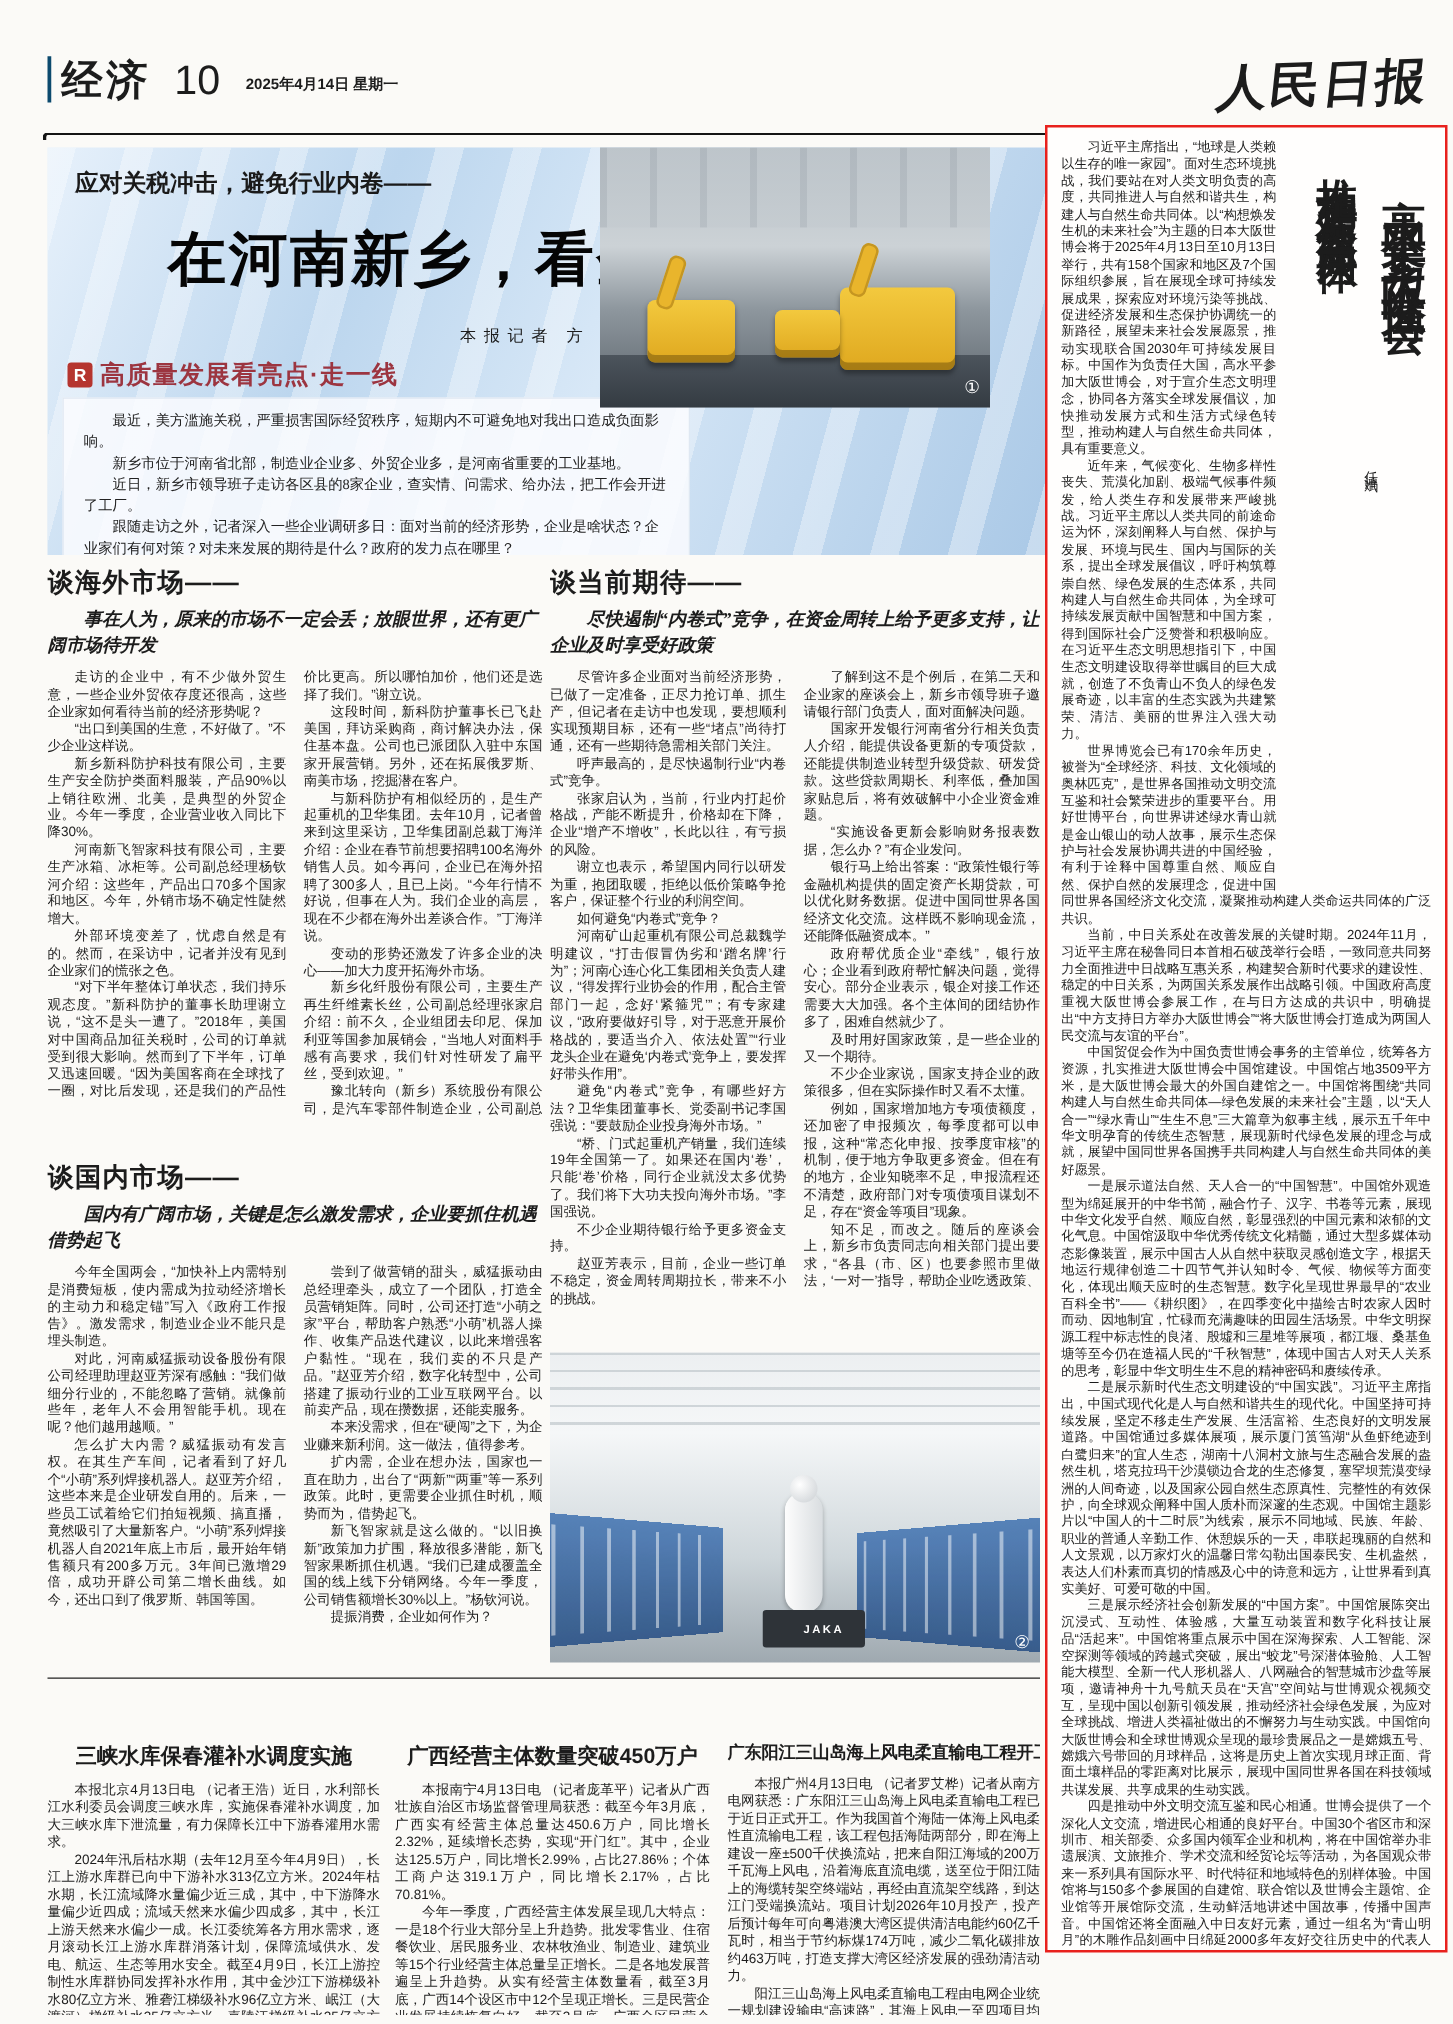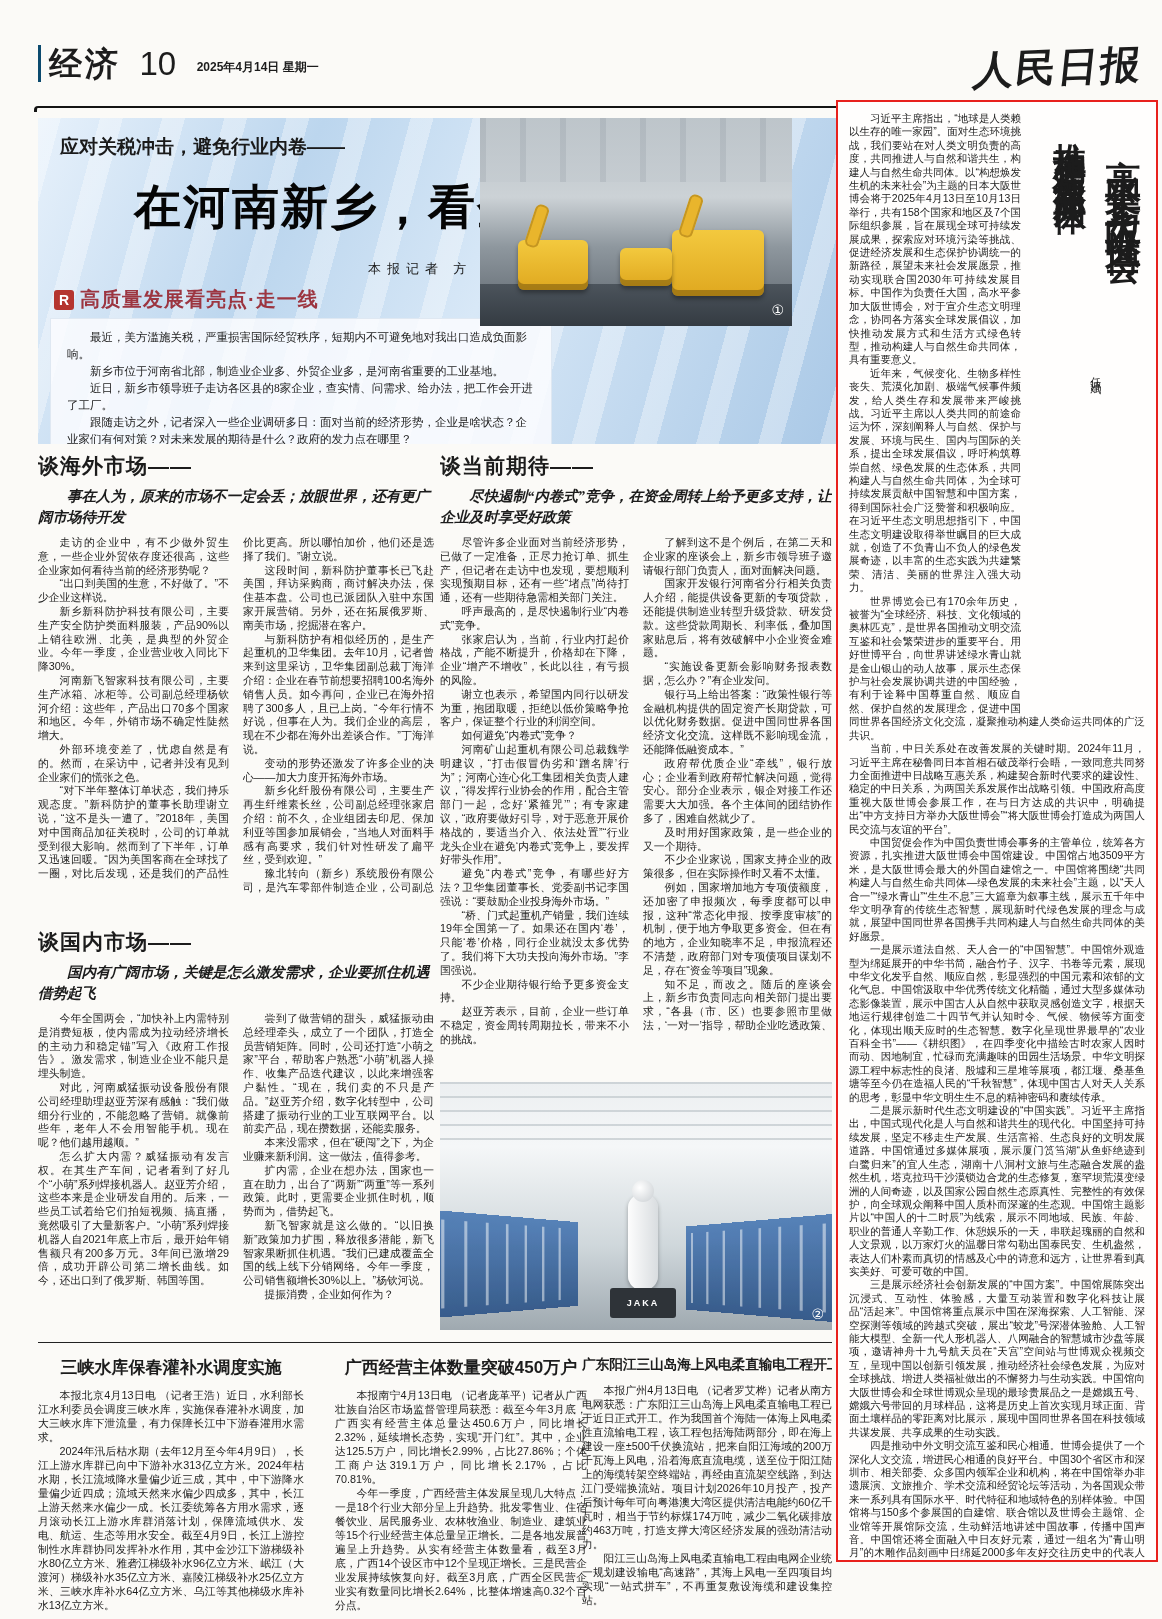--- a/index.html
+++ b/index.html
@@ -49,32 +49,32 @@
           background:repeating-linear-gradient(180deg,#c6cdd1 0 2px,transparent 2px 14px);opacity:.8;}
   .mrow{position:absolute;height:96px;background:linear-gradient(180deg,#4a79b4,#2d5487);opacity:.92;}
   .mrow.left{left:-30px;bottom:18px;width:190px;transform:perspective(300px) rotateY(28deg);}
   .mrow.right{right:-30px;bottom:14px;width:200px;transform:perspective(300px) rotateY(-28deg);}
   .mrow .slots{position:absolute;inset:8px;background:repeating-linear-gradient(90deg,rgba(255,255,255,.5) 0 3px,transparent 3px 22px);}
   .cobot{position:absolute;left:188px;bottom:40px;width:30px;height:96px;background:linear-gradient(90deg,#fdfdfd,#d9dde0);
          border-radius:14px;box-shadow:0 2px 4px rgba(0,0,0,.3);}
   .cobot:before{content:"";position:absolute;left:4px;top:-14px;width:22px;height:22px;border-radius:50%;
          background:radial-gradient(circle at 35% 35%,#fff,#c9ced2);}
   .cobot-base{position:absolute;left:170px;bottom:12px;width:66px;height:30px;background:#2e3338;border-radius:3px;
-         color:#fff;font-size:9px;font-weight:bold;letter-spacing:2px;display:flex;align-items:center;justify-content:center;}
+         color:#fff;font-size:9px;font-weight:bold;letter-spacing:2px;display:flex;align-items:center;justify-content:center;padding-left:16px;}
   
   .sec{position:absolute;overflow:hidden;}
   .sec-title{font-size:21px;font-weight:bold;letter-spacing:1px;margin-bottom:6px;}
   .sec-sub{font-family:"Liberation Serif","DejaVu Serif",serif;font-style:italic;font-weight:bold;
            font-size:14.5px;line-height:21px;text-indent:2em;margin-bottom:8px;}
   .sec-body{column-count:2;column-gap:14px;font-size:10.8px;line-height:13.8px;text-align:justify;overflow:hidden;}
   .sec-body p{text-indent:2em;}
   .mid-rule{position:absolute;left:38px;top:1342px;width:794px;border-top:1.5px solid #222;}
   
   .brief{position:absolute;top:1356px;overflow:hidden;height:256px;}
-  .brief-title{text-align:center;font-weight:bold;font-size:17px;margin-bottom:9px;white-space:nowrap;}
+  .brief-title{text-align:center;font-weight:bold;font-size:17px;margin-bottom:9px;white-space:nowrap;margin-top:37px;}
   .brief.b3 .brief-title{font-size:13.8px;letter-spacing:-.2px;}
   .brief-body{font-size:10.8px;line-height:14px;text-align:justify;}
   .brief-body p{text-indent:2em;}
   
   .expo{position:absolute;left:836px;top:100px;width:322px;height:1462px;border:2.5px solid #e8211d;
         background:#fffefd;box-sizing:border-box;padding:10px 11px;overflow:hidden;}
   .v-title{float:right;width:118px;height:590px;writing-mode:vertical-rl;margin-left:6px;}
   .vt1{font-size:36px;font-weight:900;letter-spacing:10px;padding-top:18px;line-height:1.2;}
   .vt-author{font-size:11px;padding-top:256px;line-height:1.1;letter-spacing:3px;
              font-family:"Liberation Serif","DejaVu Serif",serif;}
@@ -202,21 +202,21 @@
 
 <div class="mid-rule"></div>
 
 <div class="brief" style="left:38px;width:266px;">
   <div class="brief-title">三峡水库保春灌补水调度实施</div>
   <div class="brief-body">
       <p>本报北京4月13日电 （记者王浩）近日，水利部长江水利委员会调度三峡水库，实施保春灌补水调度，加大三峡水库下泄流量，有力保障长江中下游春灌用水需求。</p>
       <p>2024年汛后枯水期（去年12月至今年4月9日），长江上游水库群已向中下游补水313亿立方米。2024年枯水期，长江流域降水量偏少近三成，其中，中下游降水量偏少近四成；流域天然来水偏少四成多，其中，长江上游天然来水偏少一成。长江委统筹各方用水需求，逐月滚动长江上游水库群消落计划，保障流域供水、发电、航运、生态等用水安全。截至4月9日，长江上游控制性水库群协同发挥补水作用，其中金沙江下游梯级补水80亿立方米、雅砻江梯级补水96亿立方米、岷江（大渡河）梯级补水35亿立方米、嘉陵江梯级补水25亿立方米、三峡水库补水64亿立方米、乌江等其他梯级水库补水13亿立方米。</p>
     </div>
 </div>
-<div class="brief" style="left:335px;width:252px;">
+<div class="brief" style="left:316px;width:252px;">
   <div class="brief-title">广西经营主体数量突破450万户</div>
   <div class="brief-body">
       <p>本报南宁4月13日电 （记者庞革平）记者从广西壮族自治区市场监督管理局获悉：截至今年3月底，广西实有经营主体总量达450.6万户，同比增长2.32%，延续增长态势，实现“开门红”。其中，企业达125.5万户，同比增长2.99%，占比27.86%；个体工商户达319.1万户，同比增长2.17%，占比70.81%。</p>
       <p>今年一季度，广西经营主体发展呈现几大特点：一是18个行业大部分呈上升趋势。批发零售业、住宿餐饮业、居民服务业、农林牧渔业、制造业、建筑业等15个行业经营主体总量呈正增长。二是各地发展普遍呈上升趋势。从实有经营主体数量看，截至3月底，广西14个设区市中12个呈现正增长。三是民营企业发展持续恢复向好。截至3月底，广西全区民营企业实有数量同比增长2.64%，比整体增速高0.32个百分点。</p>
     </div>
 </div>
 <div class="brief b3" style="left:582px;width:250px;">
   <div class="brief-title">广东阳江三山岛海上风电柔直输电工程开工</div>
   <div class="brief-body">
       <p>本报广州4月13日电 （记者罗艾桦）记者从南方电网获悉：广东阳江三山岛海上风电柔直输电工程已于近日正式开工。作为我国首个海陆一体海上风电柔性直流输电工程，该工程包括海陆两部分，即在海上建设一座±500千伏换流站，把来自阳江海域的200万千瓦海上风电，沿着海底直流电缆，送至位于阳江陆上的海缆转架空终端站，再经由直流架空线路，到达江门受端换流站。项目计划2026年10月投产，投产后预计每年可向粤港澳大湾区提供清洁电能约60亿千瓦时，相当于节约标煤174万吨，减少二氧化碳排放约463万吨，打造支撑大湾区经济发展的强劲清洁动力。</p>

